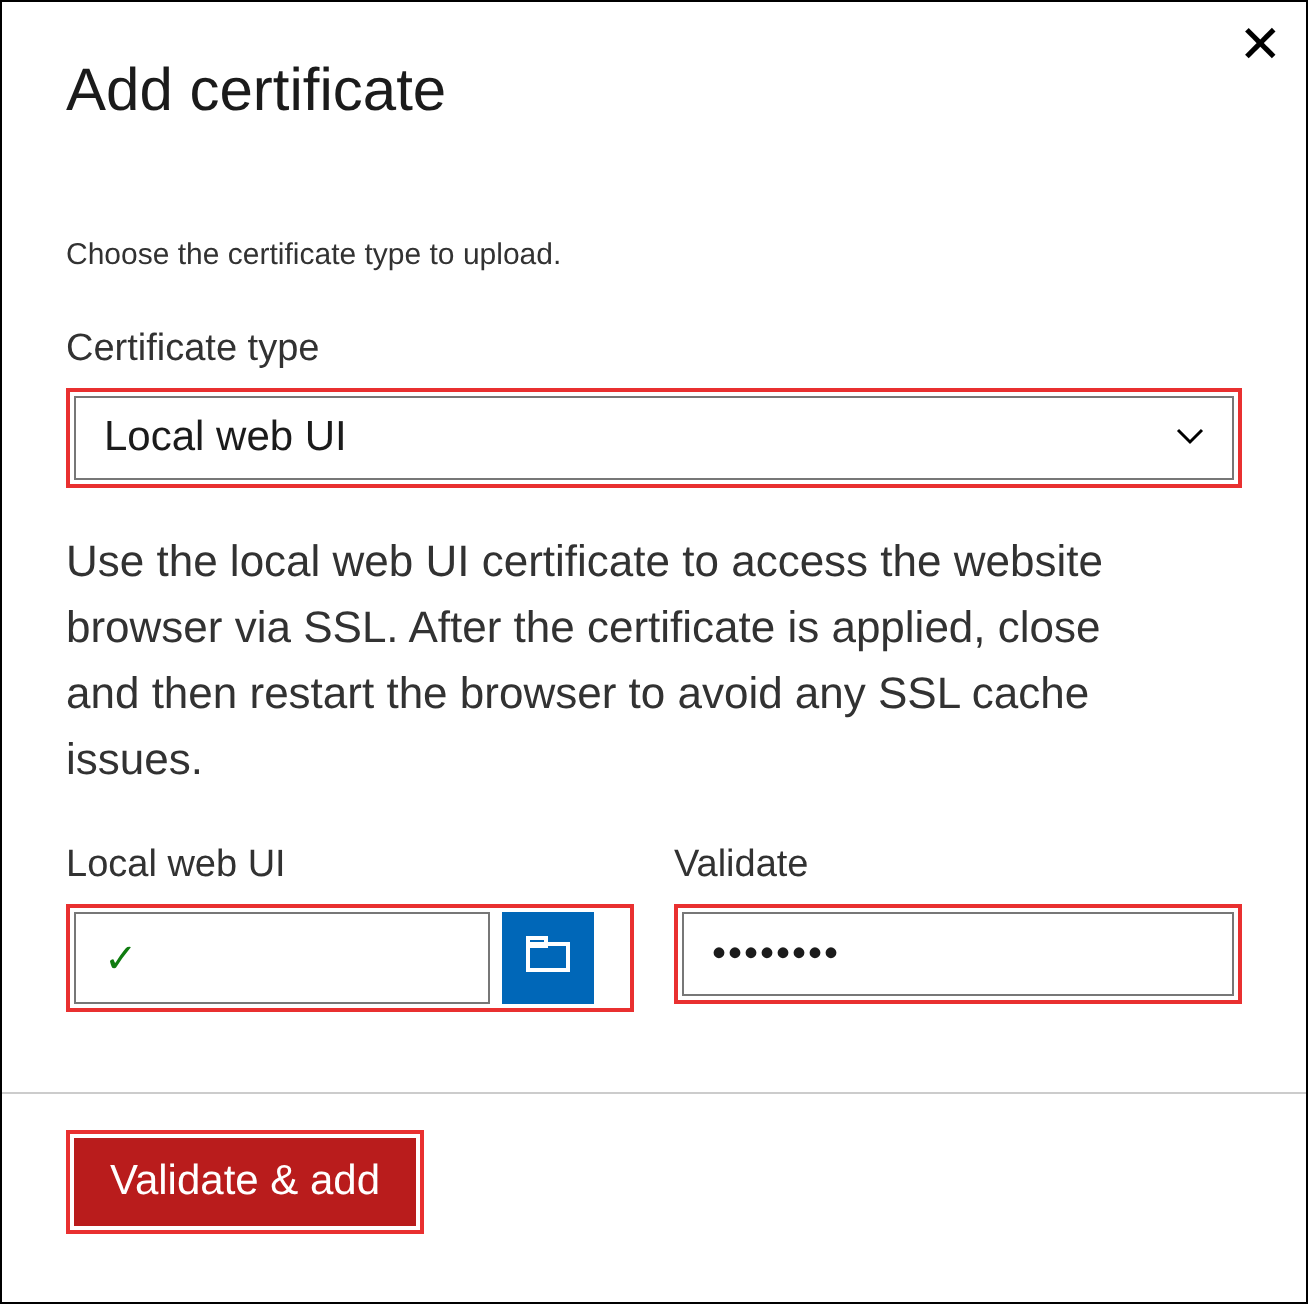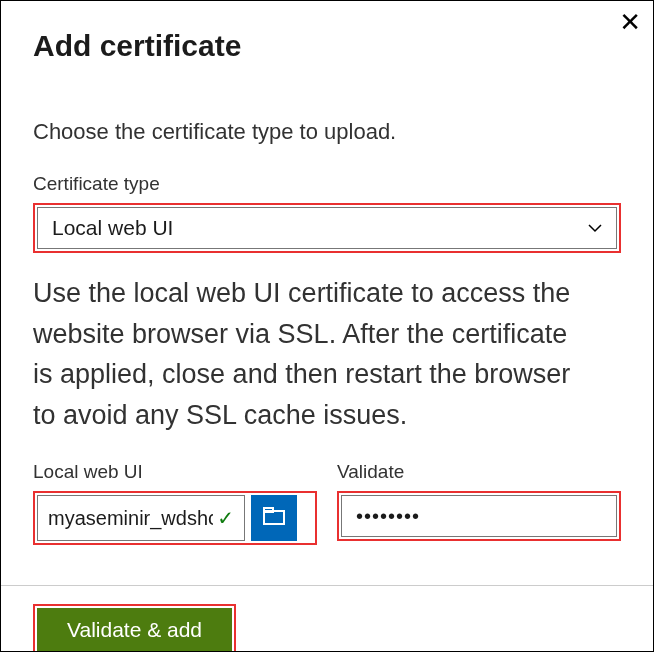--- a/index.html
+++ b/index.html
@@ -23,26 +23,26 @@
       font-weight: 400;
       cursor: pointer;
       line-height: 1;
       color: #000;
     }
     .content {
       padding: 28px 32px 0 32px;
     }
     .title {
       font-size: 30px;
-      font-weight: 700;
+      font-weight: 400;
       color: #1b1b1b;
       margin-bottom: 56px;
     }
     .instruction {
-      font-size: 22px;
+      font-size: 15px;
       color: #323232;
       margin-bottom: 28px;
     }
     .field-label {
       font-size: 19px;
       color: #323232;
       margin-bottom: 8px;
     }
     .highlighted {
       border: 2px solid #e93030;
@@ -60,21 +60,21 @@
     .select-value {
       font-size: 21px;
       color: #1b1b1b;
       flex: 1;
     }
     .chevron {
       font-size: 16px;
       color: #000;
     }
     .description {
-      font-size: 27px;
+      font-size: 22px;
       color: #323232;
       line-height: 1.5;
       margin-top: 20px;
       margin-bottom: 26px;
       max-width: 560px;
     }
     .two-col {
       display: flex;
       gap: 20px;
     }
@@ -132,24 +132,24 @@
     }
     .divider {
       border: none;
       border-top: 1px solid #ccc;
       margin-top: 40px;
     }
     .footer {
       padding: 18px 32px;
     }
     .primary-btn {
-      background: #4d7c0f;
+      background: #b91c1c;
       color: #ffffff;
       font-size: 21px;
-      padding: 10px 30px;
+      padding: 10px 18px;
       border: none;
       cursor: pointer;
     }
     .btn-highlight {
       display: inline-block;
       border: 2px solid #e93030;
       padding: 2px;
     }
   </style>
 </head>
@@ -176,21 +176,20 @@
   </div>
 
   <p class="description">Use the local web UI certificate to access the website browser via SSL. After the certificate is applied, close and then restart the browser to avoid any SSL cache issues.</p>
 
   <div class="two-col">
     <div class="col">
       <div class="field-label">Local web UI</div>
       <div class="highlighted">
         <div class="file-row">
           <div class="file-input">
-            <span class="filename">myaseminir_wdshc</span>
             <span class="check">✓</span>
           </div>
           <div class="browse-btn">
             <span>
               <svg width="22" height="18" viewBox="0 0 22 18">
                 <rect x="1" y="4" width="20" height="13" fill="none" stroke="#fff" stroke-width="2"></rect>
                 <rect x="1" y="1" width="9" height="4" fill="none" stroke="#fff" stroke-width="2"></rect>
               </svg>
             </span>
           </div>

